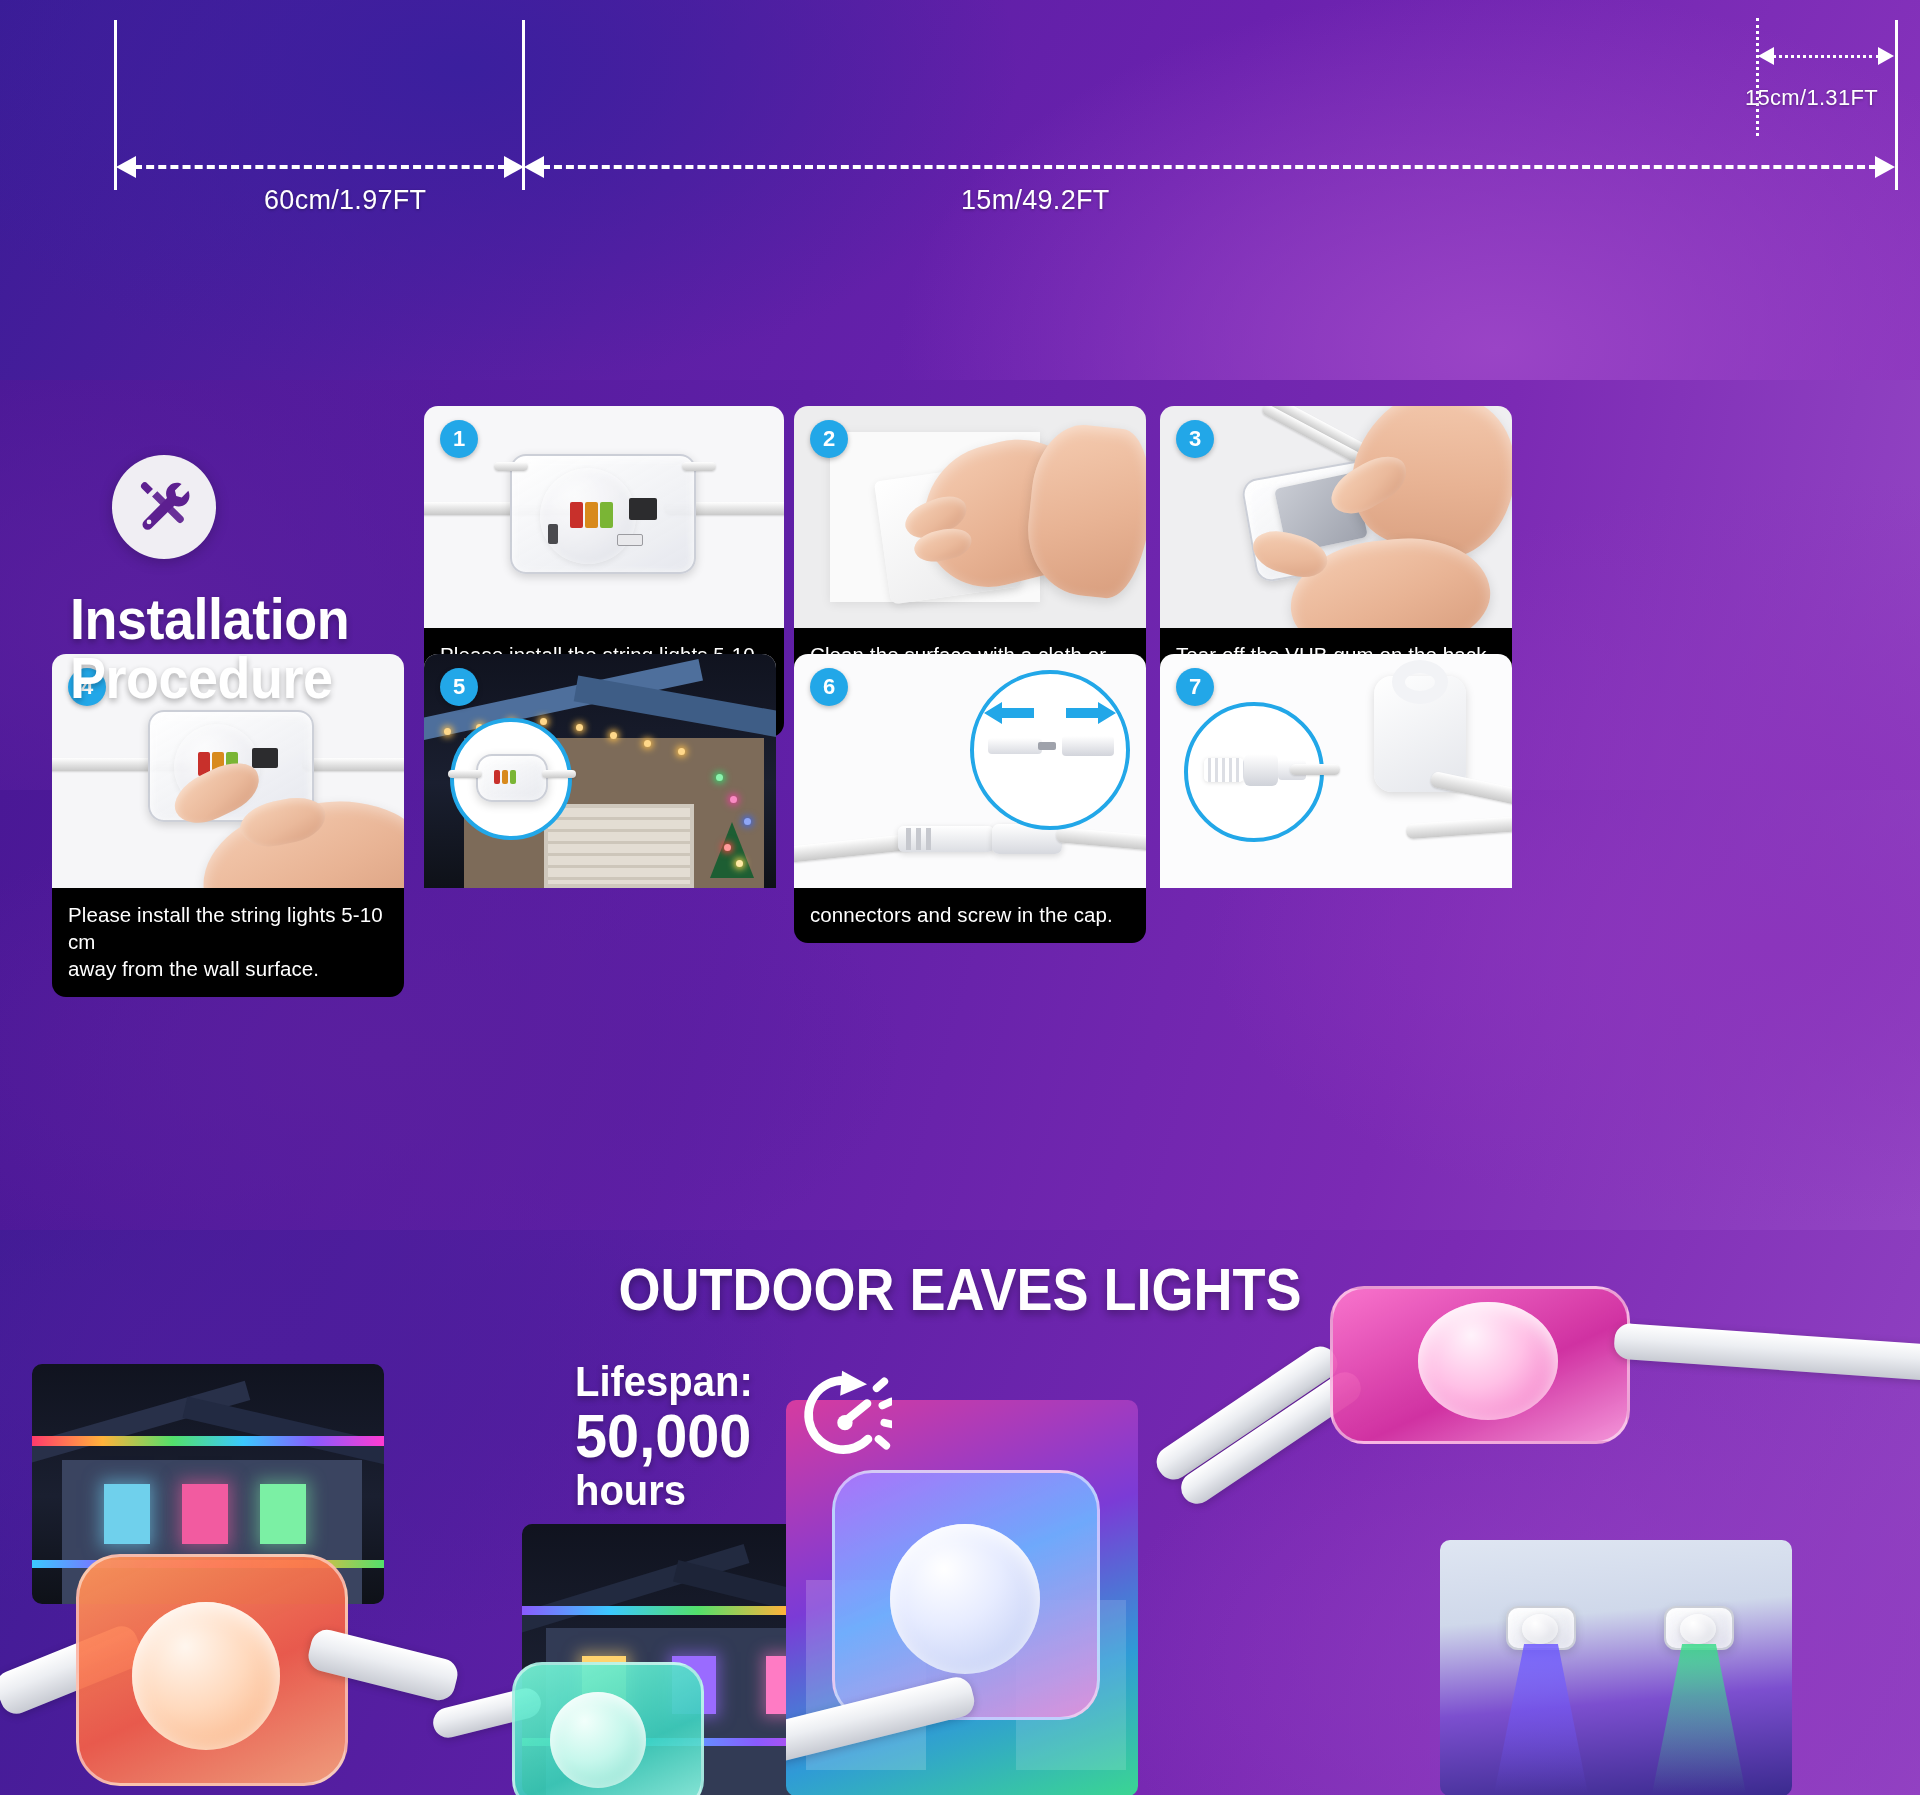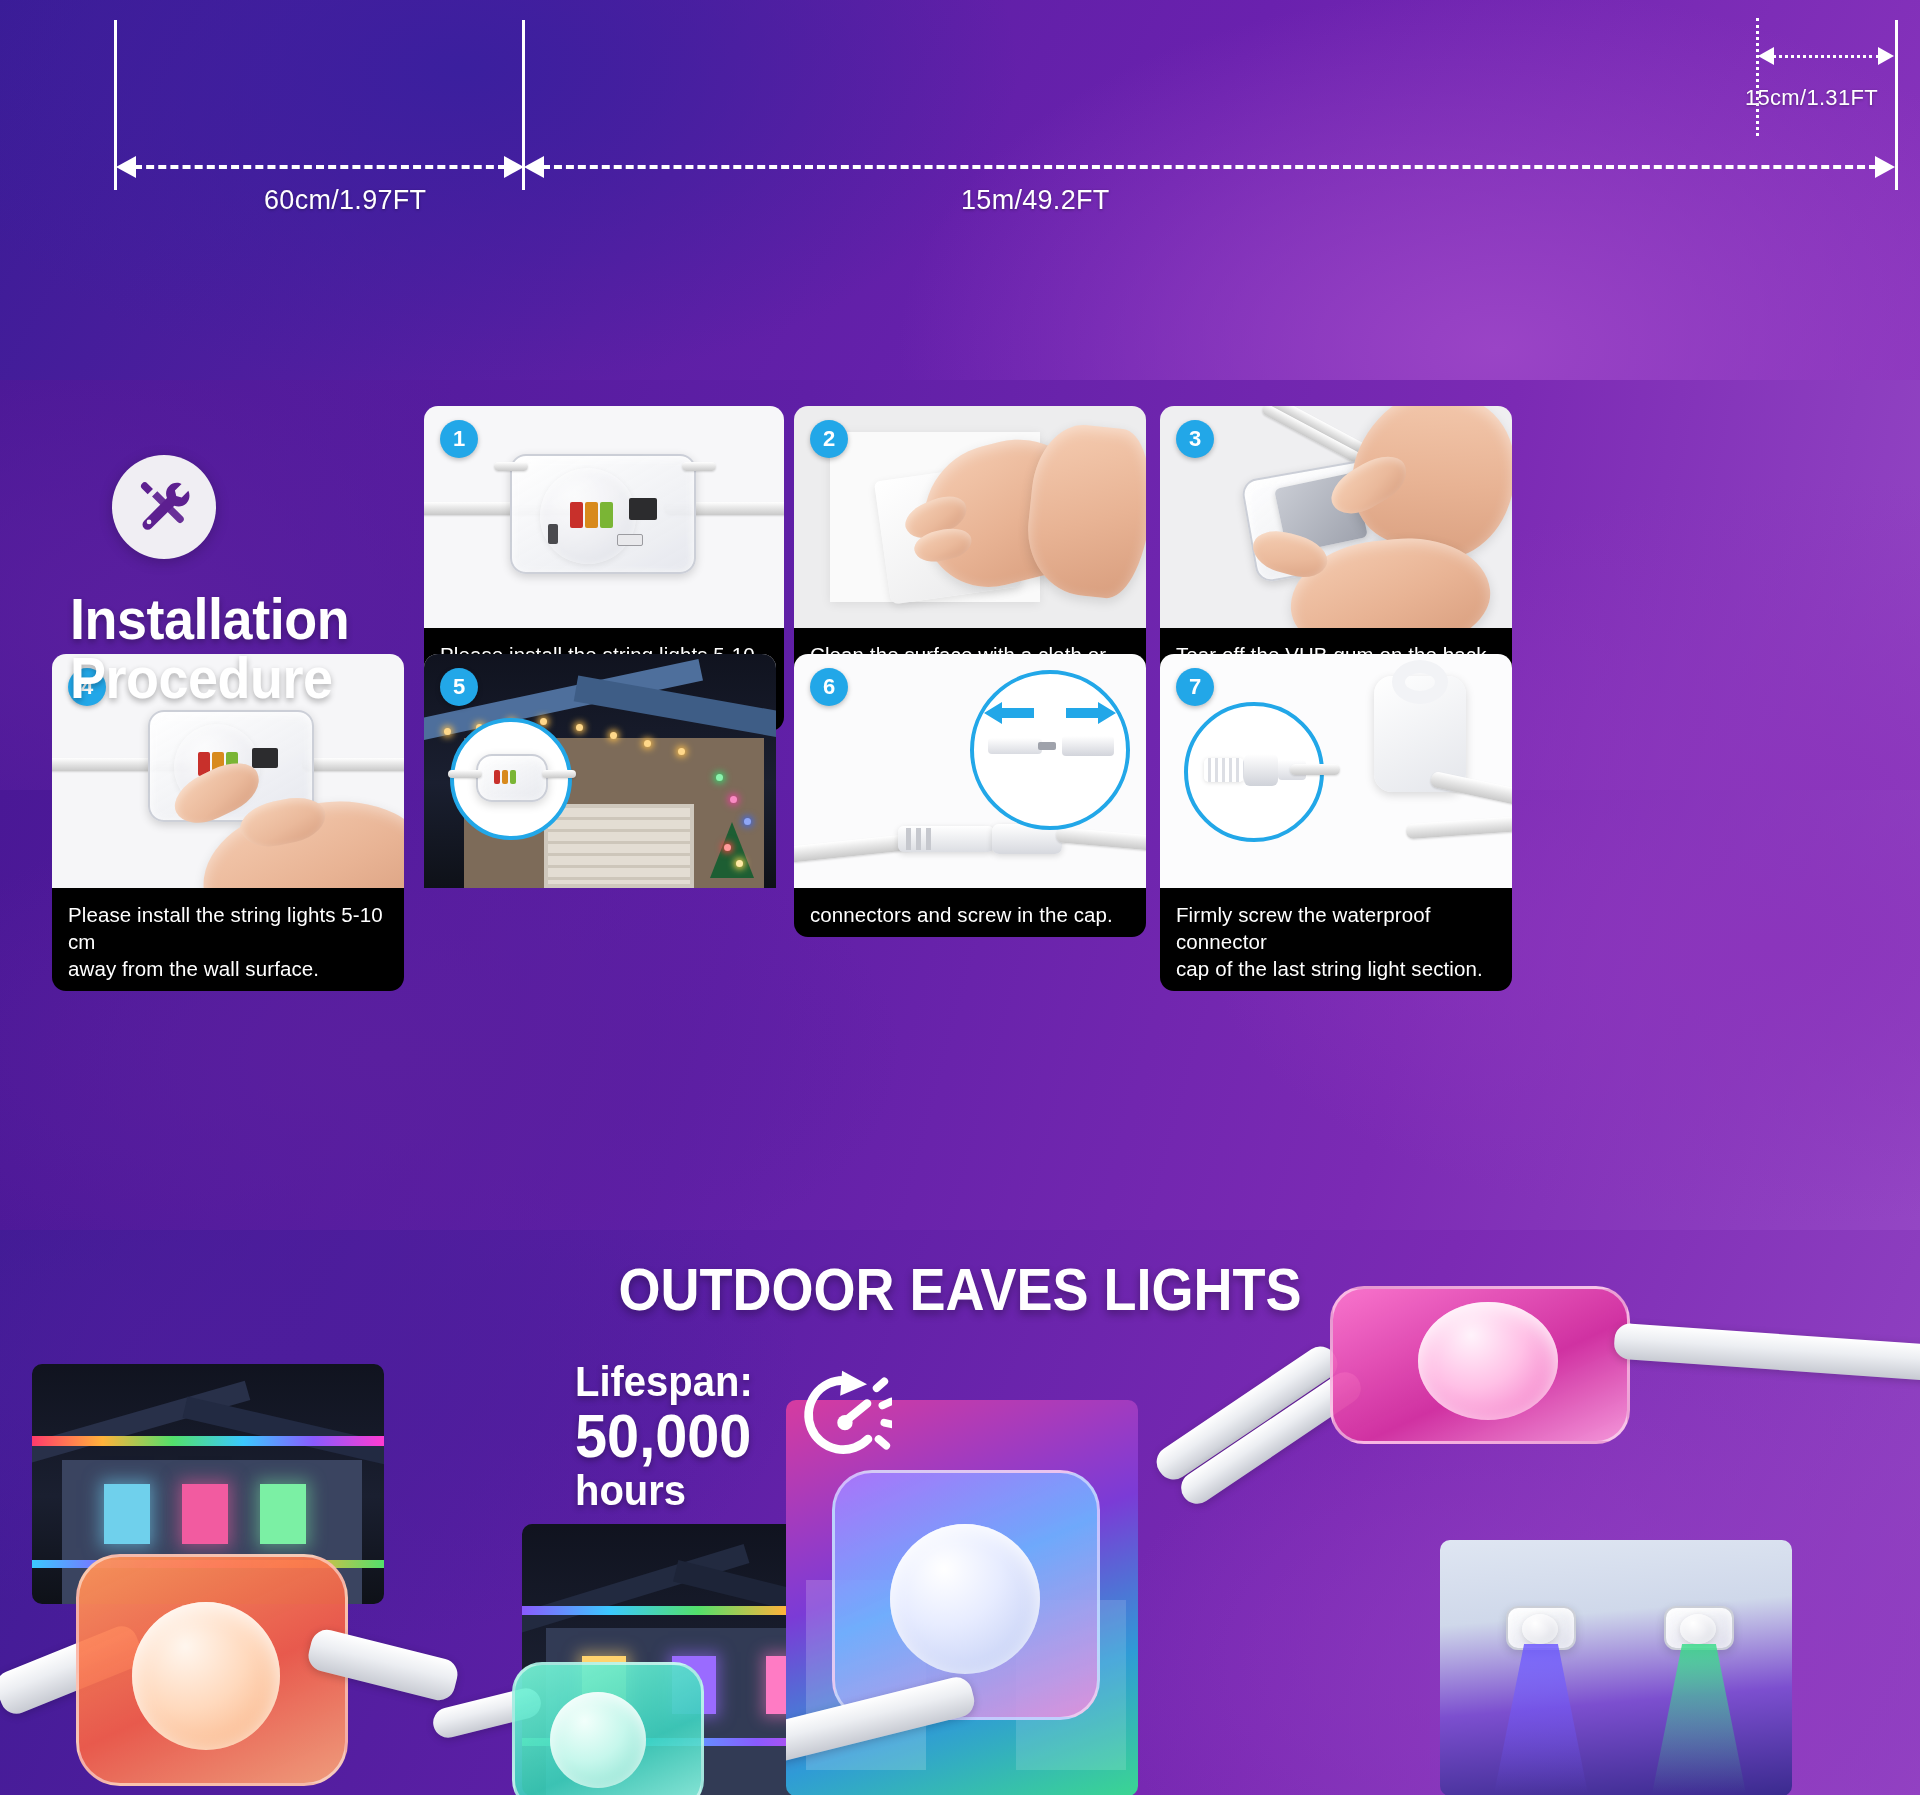--- a/index.html
+++ b/index.html
@@ -77,21 +77,21 @@
   }
   .badge{
     position:absolute; left:16px; top:14px; width:38px; height:38px;
     border-radius:50%; background:#22a7e8; color:#fff;
     font-size:22px; font-weight:bold; display:flex;
     align-items:center; justify-content:center; z-index:4;
     box-shadow:0 2px 5px rgba(0,0,0,.25);
   }
   .step-caption{
     background:#000; color:#fff; font-size:20.5px; line-height:1.32;
-    padding:13px 16px 9px 16px; border-radius:0 0 14px 14px;
+    padding:13px 16px 15px 16px; border-radius:0 0 14px 14px;
     letter-spacing:.1px;
   }
 
   
   .scene{ position:absolute; inset:0; }
   .wire{ position:absolute; height:13px; border-radius:7px;
     background:linear-gradient(180deg,#fff 0%,#e6e6e6 45%,#c9c9c9 100%);
     box-shadow:0 1px 2px rgba(0,0,0,.14); }
   .led-mod{
     position:absolute; border-radius:16px;
@@ -375,24 +375,20 @@
       <div class="wire" style="left:246px; top:166px; width:120px; height:15px; transform:rotate(-4deg);"></div>
 
       <div class="circle-hl" style="left:24px; top:48px; width:140px; height:140px; background:#ffffff;"></div>
       <div style="position:absolute; left:44px; top:104px; width:40px; height:24px; border-radius:5px; background:repeating-linear-gradient(90deg,#fff 0 4px,#dcdee4 4px 7px); box-shadow:0 1px 4px rgba(0,0,0,.12);"></div>
       <div style="position:absolute; left:84px; top:100px; width:34px; height:32px; border-radius:6px; background:linear-gradient(180deg,#fff,#cfd2d9);"></div>
       <div style="position:absolute; left:118px; top:106px; width:28px; height:20px; border-radius:4px; background:linear-gradient(180deg,#fff,#d9dbe1);"></div>
       <div class="wire" style="left:130px; top:110px; width:50px; height:11px;"></div>
     </div>
     <div class="badge">7</div>
   </div>
-  <div class="step-caption">
-    <div>Firmly screw the waterproof connector</div>
-    <div>cap of the last string light section.</div>
-  </div>
 </div>
 
 <div id="eaves-section"></div>
 
 <div class="eaves-title">OUTDOOR EAVES LIGHTS</div>
 
 <div class="lifespan-block">
   <div class="lifespan-txt">
     <span class="l1">Lifespan:</span>
     <span class="l2">50,000</span>

